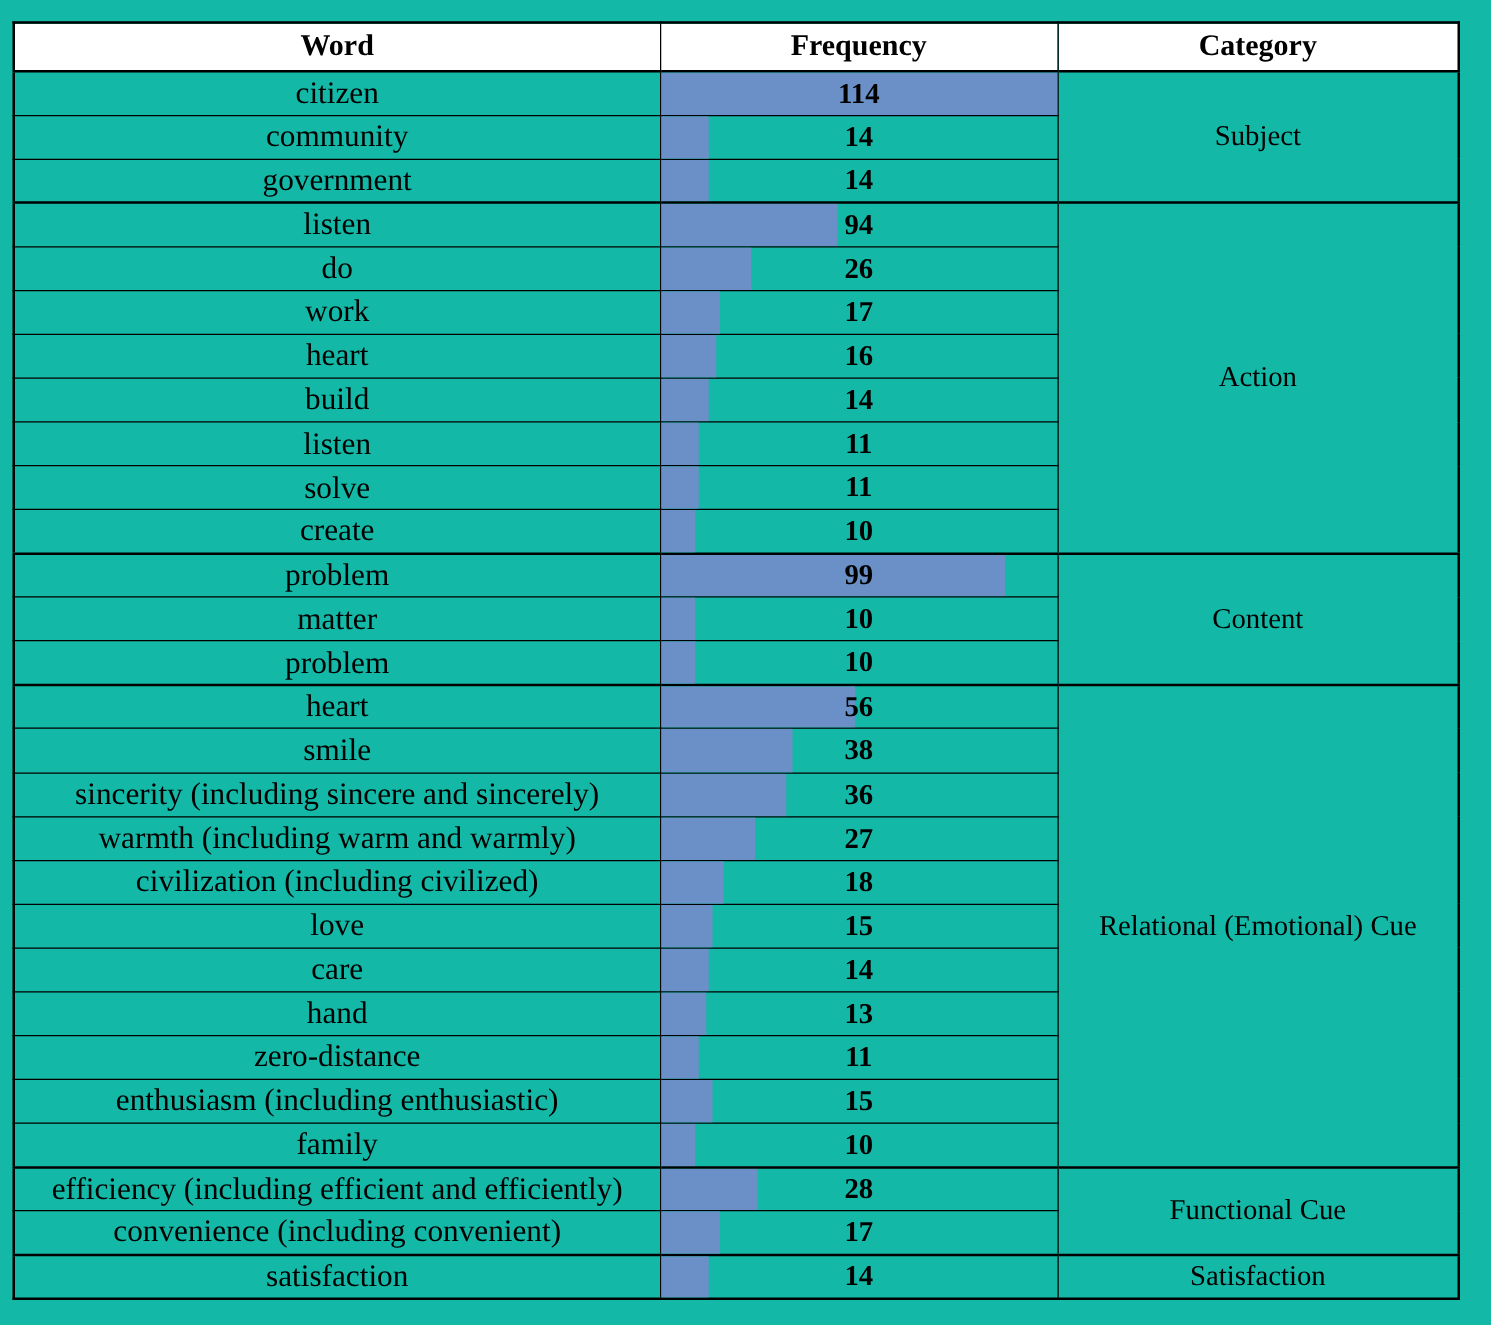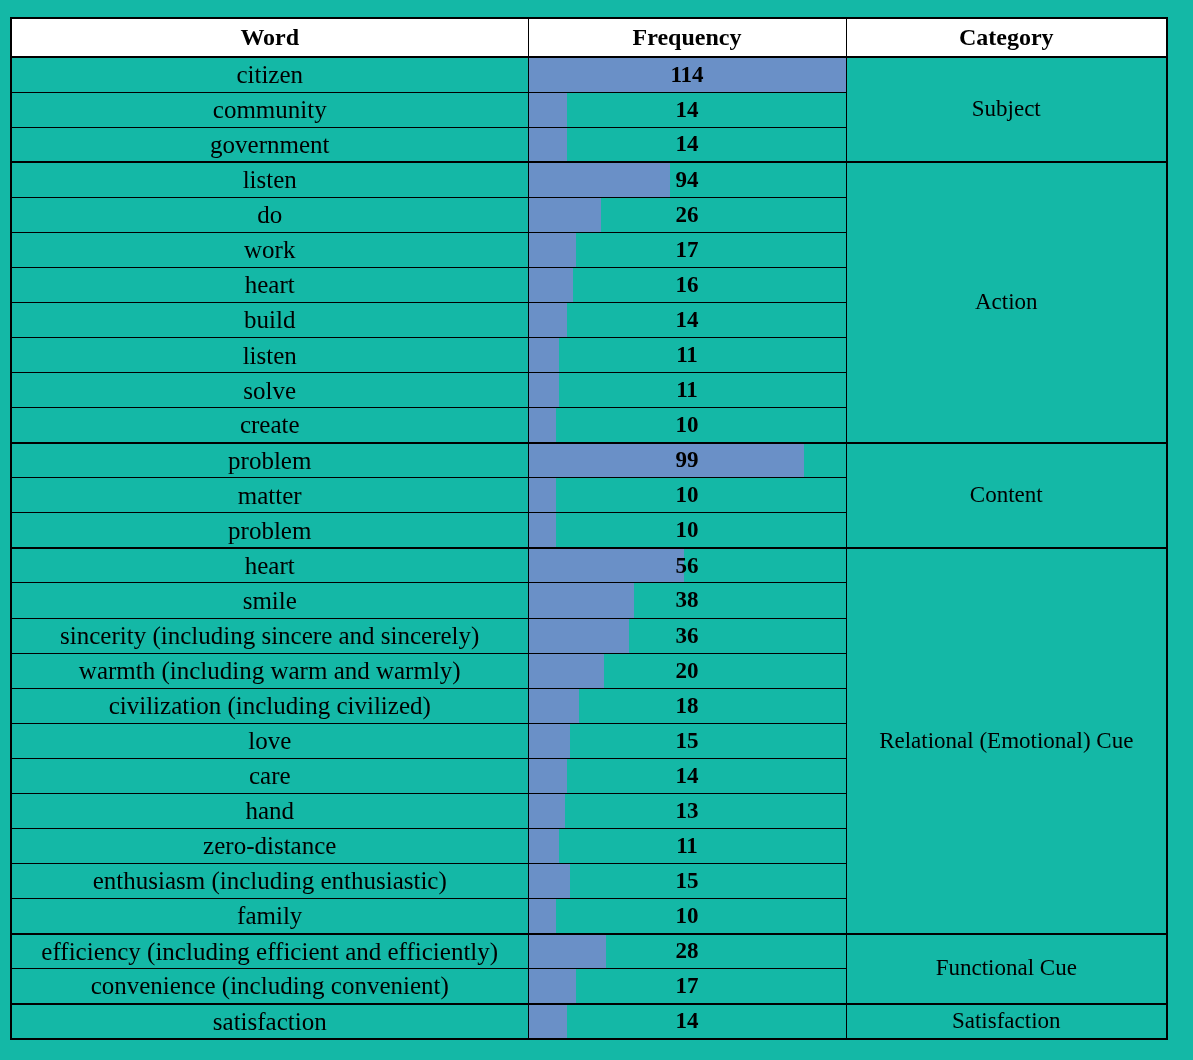--- a/index.html
+++ b/index.html
@@ -166,21 +166,21 @@
         <tr>
           <td class="word-cell">smile</td>
           <td class="freq-cell"><div class="bar" style="width: 33.3333%; background: rgb(106, 144, 199);"></div><span class="freq-val">38</span></td>
         </tr>
         <tr>
           <td class="word-cell">sincerity (including sincere and sincerely)</td>
           <td class="freq-cell"><div class="bar" style="width: 31.5789%; background: rgb(106, 144, 199);"></div><span class="freq-val">36</span></td>
         </tr>
         <tr>
           <td class="word-cell">warmth (including warm and warmly)</td>
-          <td class="freq-cell"><div class="bar" style="width: 23.6842%; background: rgb(106, 144, 199);"></div><span class="freq-val">20</span></td>
+          <td class="freq-cell"><div class="bar" style="width: 23.6842%; background: rgb(106, 144, 199);"></div><span class="freq-val">27</span></td>
         </tr>
         <tr>
           <td class="word-cell">civilization (including civilized)</td>
           <td class="freq-cell"><div class="bar" style="width: 15.7895%; background: rgb(106, 144, 199);"></div><span class="freq-val">18</span></td>
         </tr>
         <tr>
           <td class="word-cell">love</td>
           <td class="freq-cell"><div class="bar" style="width: 13.1579%; background: rgb(106, 144, 199);"></div><span class="freq-val">15</span></td>
         </tr>
         <tr>

